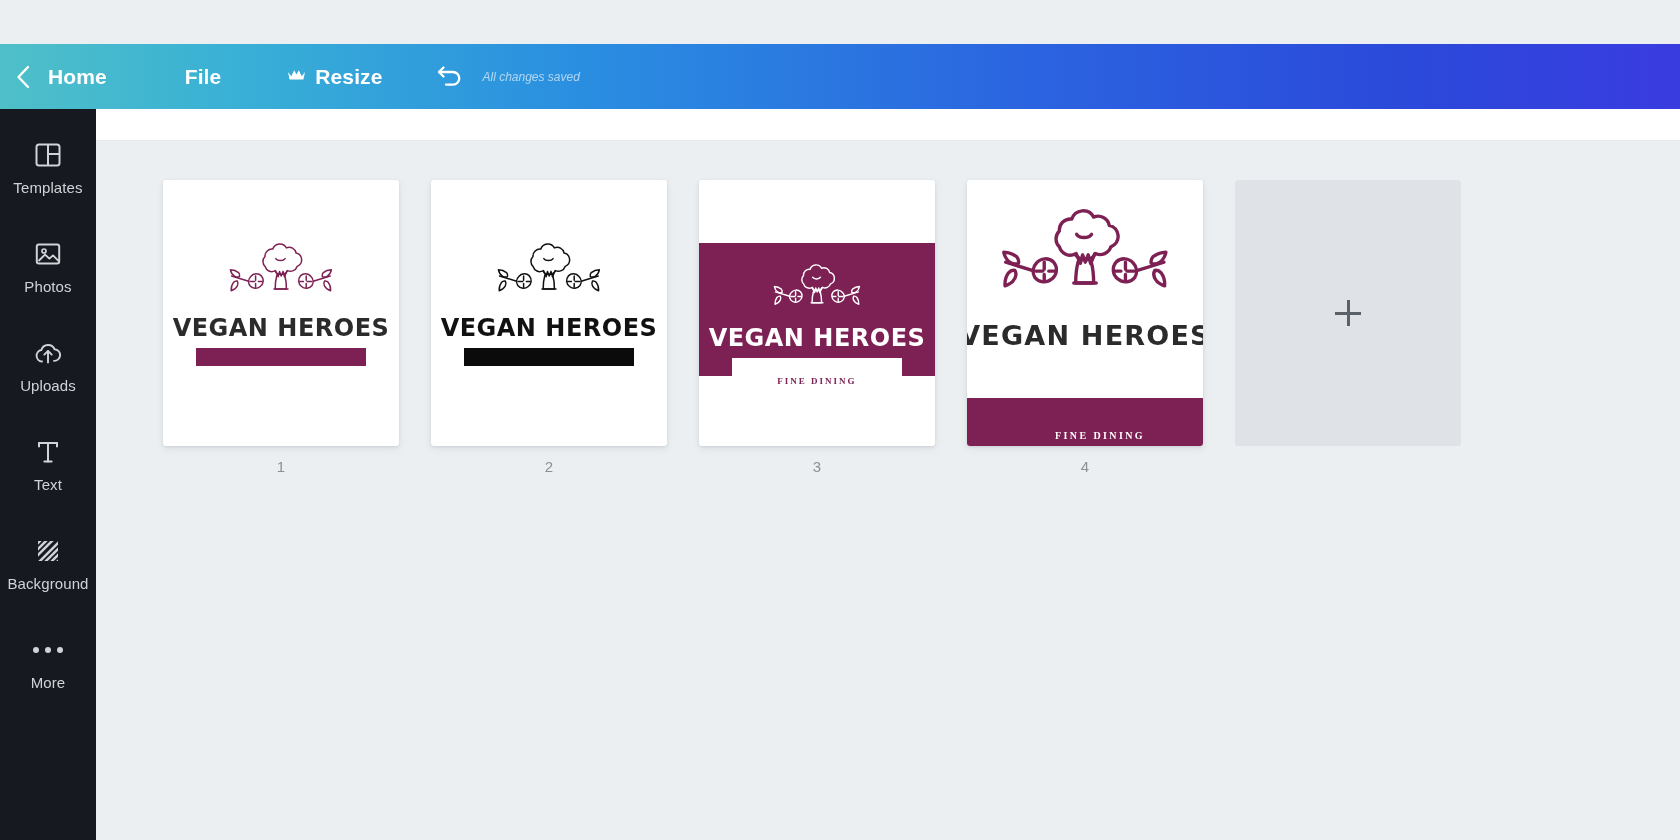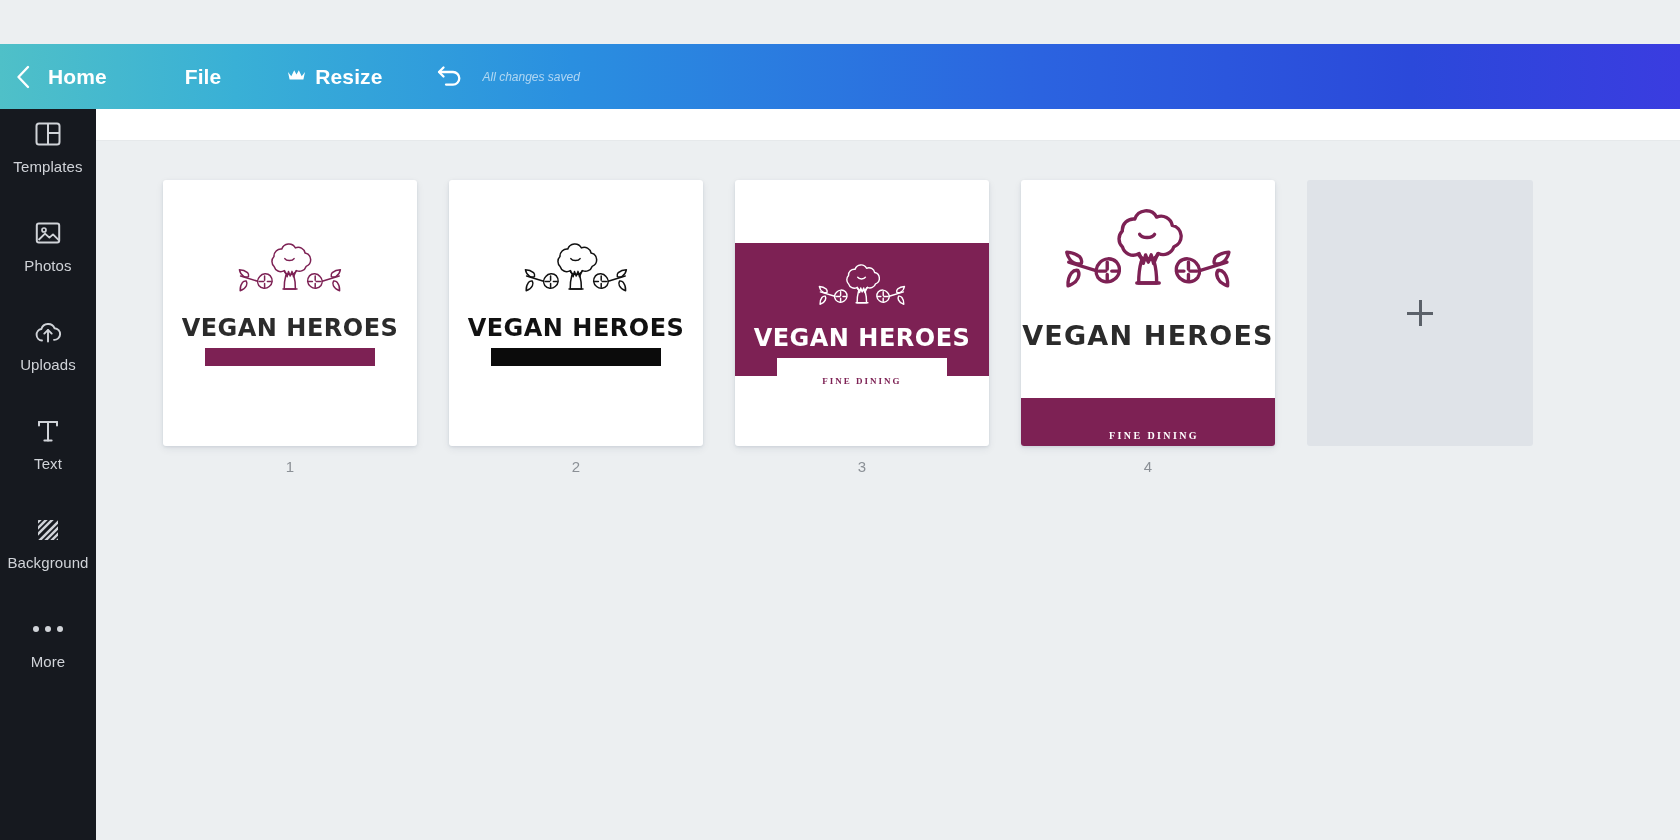--- a/index.html
+++ b/index.html
@@ -69,21 +69,21 @@
   .sidebar {
     position: absolute; top: 73px; left: 0;
     width: 96px; height: 767px;
     background: #16191f;
     display: flex; flex-direction: column; align-items: center;
     padding-top: 24px;
     z-index: 20;
   }
   .side-item {
     width: 96px; height: 99px;
-    display: flex; flex-direction: column; align-items: center; justify-content: center;
+    display: flex; flex-direction: column; align-items: center; justify-content: flex-end;
     gap: 9px; cursor: pointer;
   }
   .side-icon { height: 30px; display: flex; align-items: center; justify-content: center; }
   .side-label {
     font-size: 15px; color: #d0d3d8; letter-spacing: .1px; white-space: nowrap;
   }
   .dots { display: flex; gap: 6px; align-items: center; height: 30px; }
   .dots i { width: 6px; height: 6px; border-radius: 50%; background: #d0d3d8; display: block; }
 
   
@@ -101,21 +101,21 @@
     width: 1584px; height: 699px;
     background: #eceff1;
     overflow: hidden;
   }
   .pages-row {
     position: absolute; top: 39px; left: 67px;
     display: flex; align-items: flex-start; gap: 32px;
   }
   .page-wrap { display: flex; flex-direction: column; align-items: center; }
   .page-card {
-    width: 254px; height: 266px;
+    width: 236px; height: 266px;
     background: #ffffff;
     border-radius: 3px;
     box-shadow: 0 1px 3px rgba(24,39,75,.10), 0 3px 8px rgba(24,39,75,.07);
     position: relative;
     overflow: hidden;
     cursor: pointer;
   }
   .page-num {
     margin-top: 12px;
     font-size: 15px; color: #8b9096; letter-spacing: .2px;

